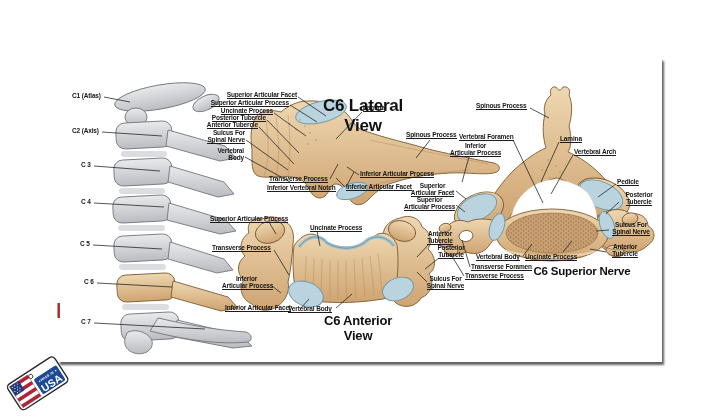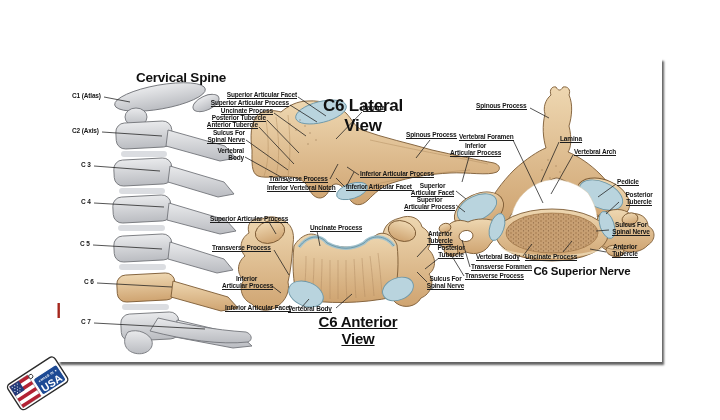--- a/index.html
+++ b/index.html
@@ -12,21 +12,21 @@
   #labels{position:absolute;left:0;top:0;width:720px;height:420px;}
   .lbl{position:absolute;font-size:6.5px;font-weight:bold;line-height:7.1px;color:#161616;
        letter-spacing:-0.15px;white-space:nowrap;}
   .lbl span{display:block;width:max-content;}
   .lbl.a-r span{margin-left:auto;}
   .lbl.a-c span{margin-left:auto;margin-right:auto;}
   .lbl.ul span:last-child{border-bottom:1px solid #1c1c1c;}
   .title{position:absolute;font-weight:bold;color:#101010;text-align:center;}
   #main-title{left:126px;top:70px;width:110px;font-size:13.5px;letter-spacing:-0.2px;}
   #lateral-title{left:318px;top:96px;width:90px;font-size:17px;letter-spacing:-0.2px;}
-  #anterior-title{left:310px;top:313px;width:96px;font-size:15px;letter-spacing:-0.2px;text-decoration:underline;}
+  #anterior-title{left:310px;top:313px;width:96px;font-size:13px;letter-spacing:-0.2px;}
   #superior-title{left:532px;top:265px;width:100px;font-size:11.5px;letter-spacing:-0.2px;}
 </style>
 </head>
 <body>
 
 <div class="poster"></div>
 
 <svg id="art" viewBox="0 0 720 420">
   <defs>
     <linearGradient id="gg" x1="0" y1="0" x2="0" y2="1">
@@ -242,21 +242,20 @@
     <line x1="274" y1="250" x2="289" y2="275"></line>
     <line x1="272" y1="286" x2="281" y2="293"></line>
     <line x1="301" y1="308" x2="309" y2="299"></line>
     <line x1="336" y1="308" x2="352" y2="294"></line>
     <line x1="429" y1="244" x2="417" y2="257"></line>
     <line x1="439" y1="258" x2="425" y2="269"></line>
     <line x1="427" y1="282" x2="417" y2="272"></line>
   </svg>
 
 <div id="labels">
-  <div class="title" id="main-title">Cervical Spine</div>
   <div class="title" id="lateral-title">C6 Lateral View</div>
   <div class="title" id="anterior-title">C6 Anterior View</div>
   <div class="title" id="superior-title">C6 Superior Nerve</div>
 <div class="lbl a-l" style="left: 72px; top: 92px; width: 34px;">
       <span>C1 (Atlas)</span>
     </div>
     <div class="lbl a-l" style="left: 72px; top: 127px; width: 34px;">
       <span>C2 (Axis)</span>
     </div>
     <div class="lbl a-l" style="left: 81px; top: 161px; width: 16px;">

